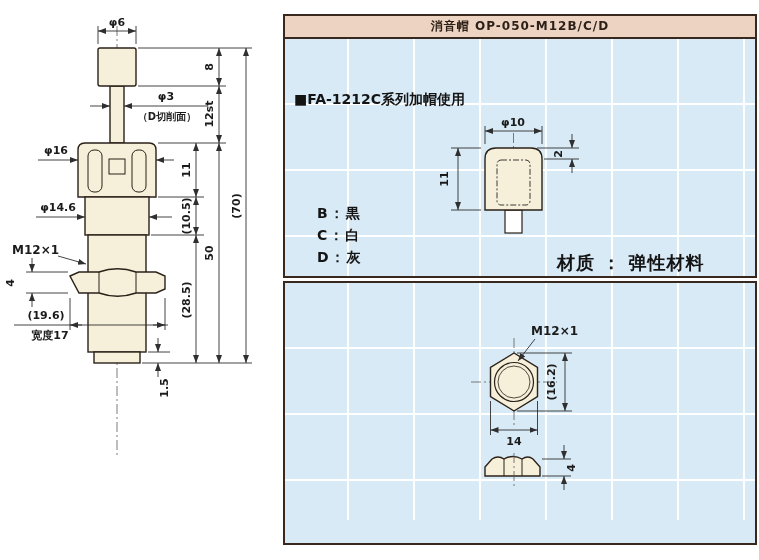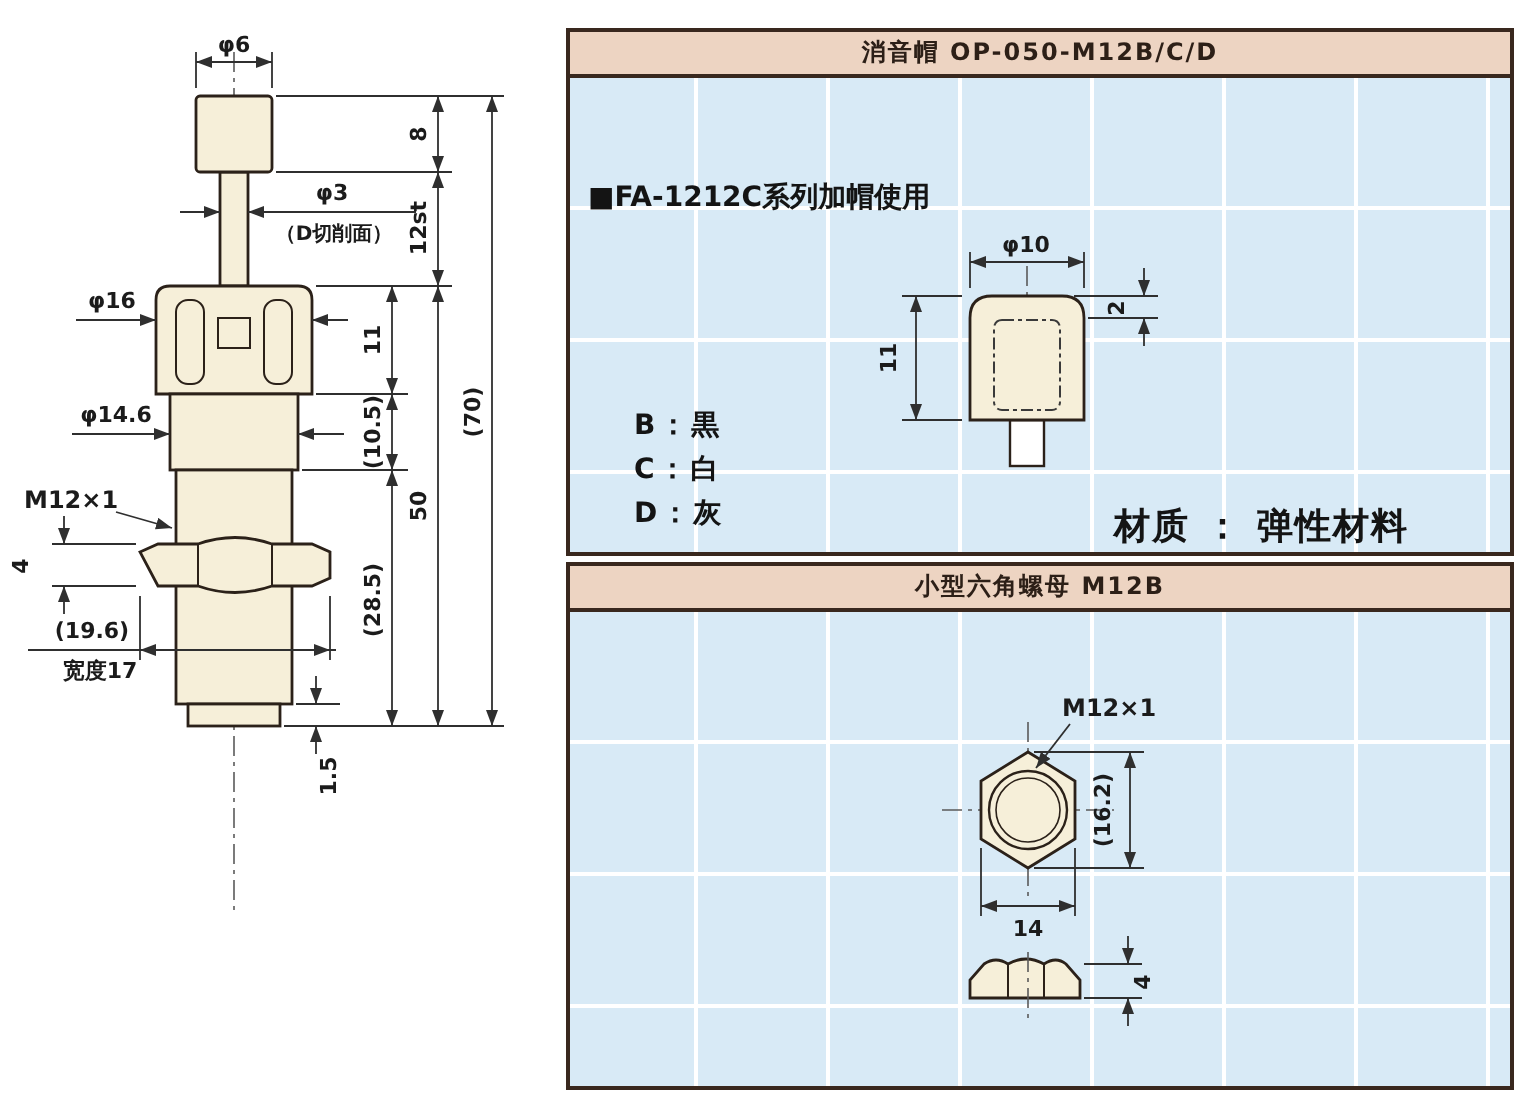--- a/index.html
+++ b/index.html
@@ -194,23 +194,20 @@
       <div class="color-list">
         <div>B：黒</div>
         <div>C：白</div>
         <div>D：灰</div>
       </div>
       <div class="material">材质 ： 弹性材料</div>
     </div>
   </section>
 
   <section class="panel panel2">
-    <header class="panel-header">
-      <span>小型六角螺母 M12B</span>
-    </header>
     <div class="panel-body">
 
       <svg class="inset" width="470" height="238" viewBox="0 0 470 238">
         <defs>
           <marker id="arrN" markerWidth="9" markerHeight="7" refX="8" refY="3" orient="auto-start-reverse" markerUnits="userSpaceOnUse">
             <path d="M0,0 L8,3 L0,6 Z" fill="#2f2f2f"></path>
           </marker>
         </defs>
 
         <line class="cl" x1="186" y1="99" x2="272" y2="99"></line>

